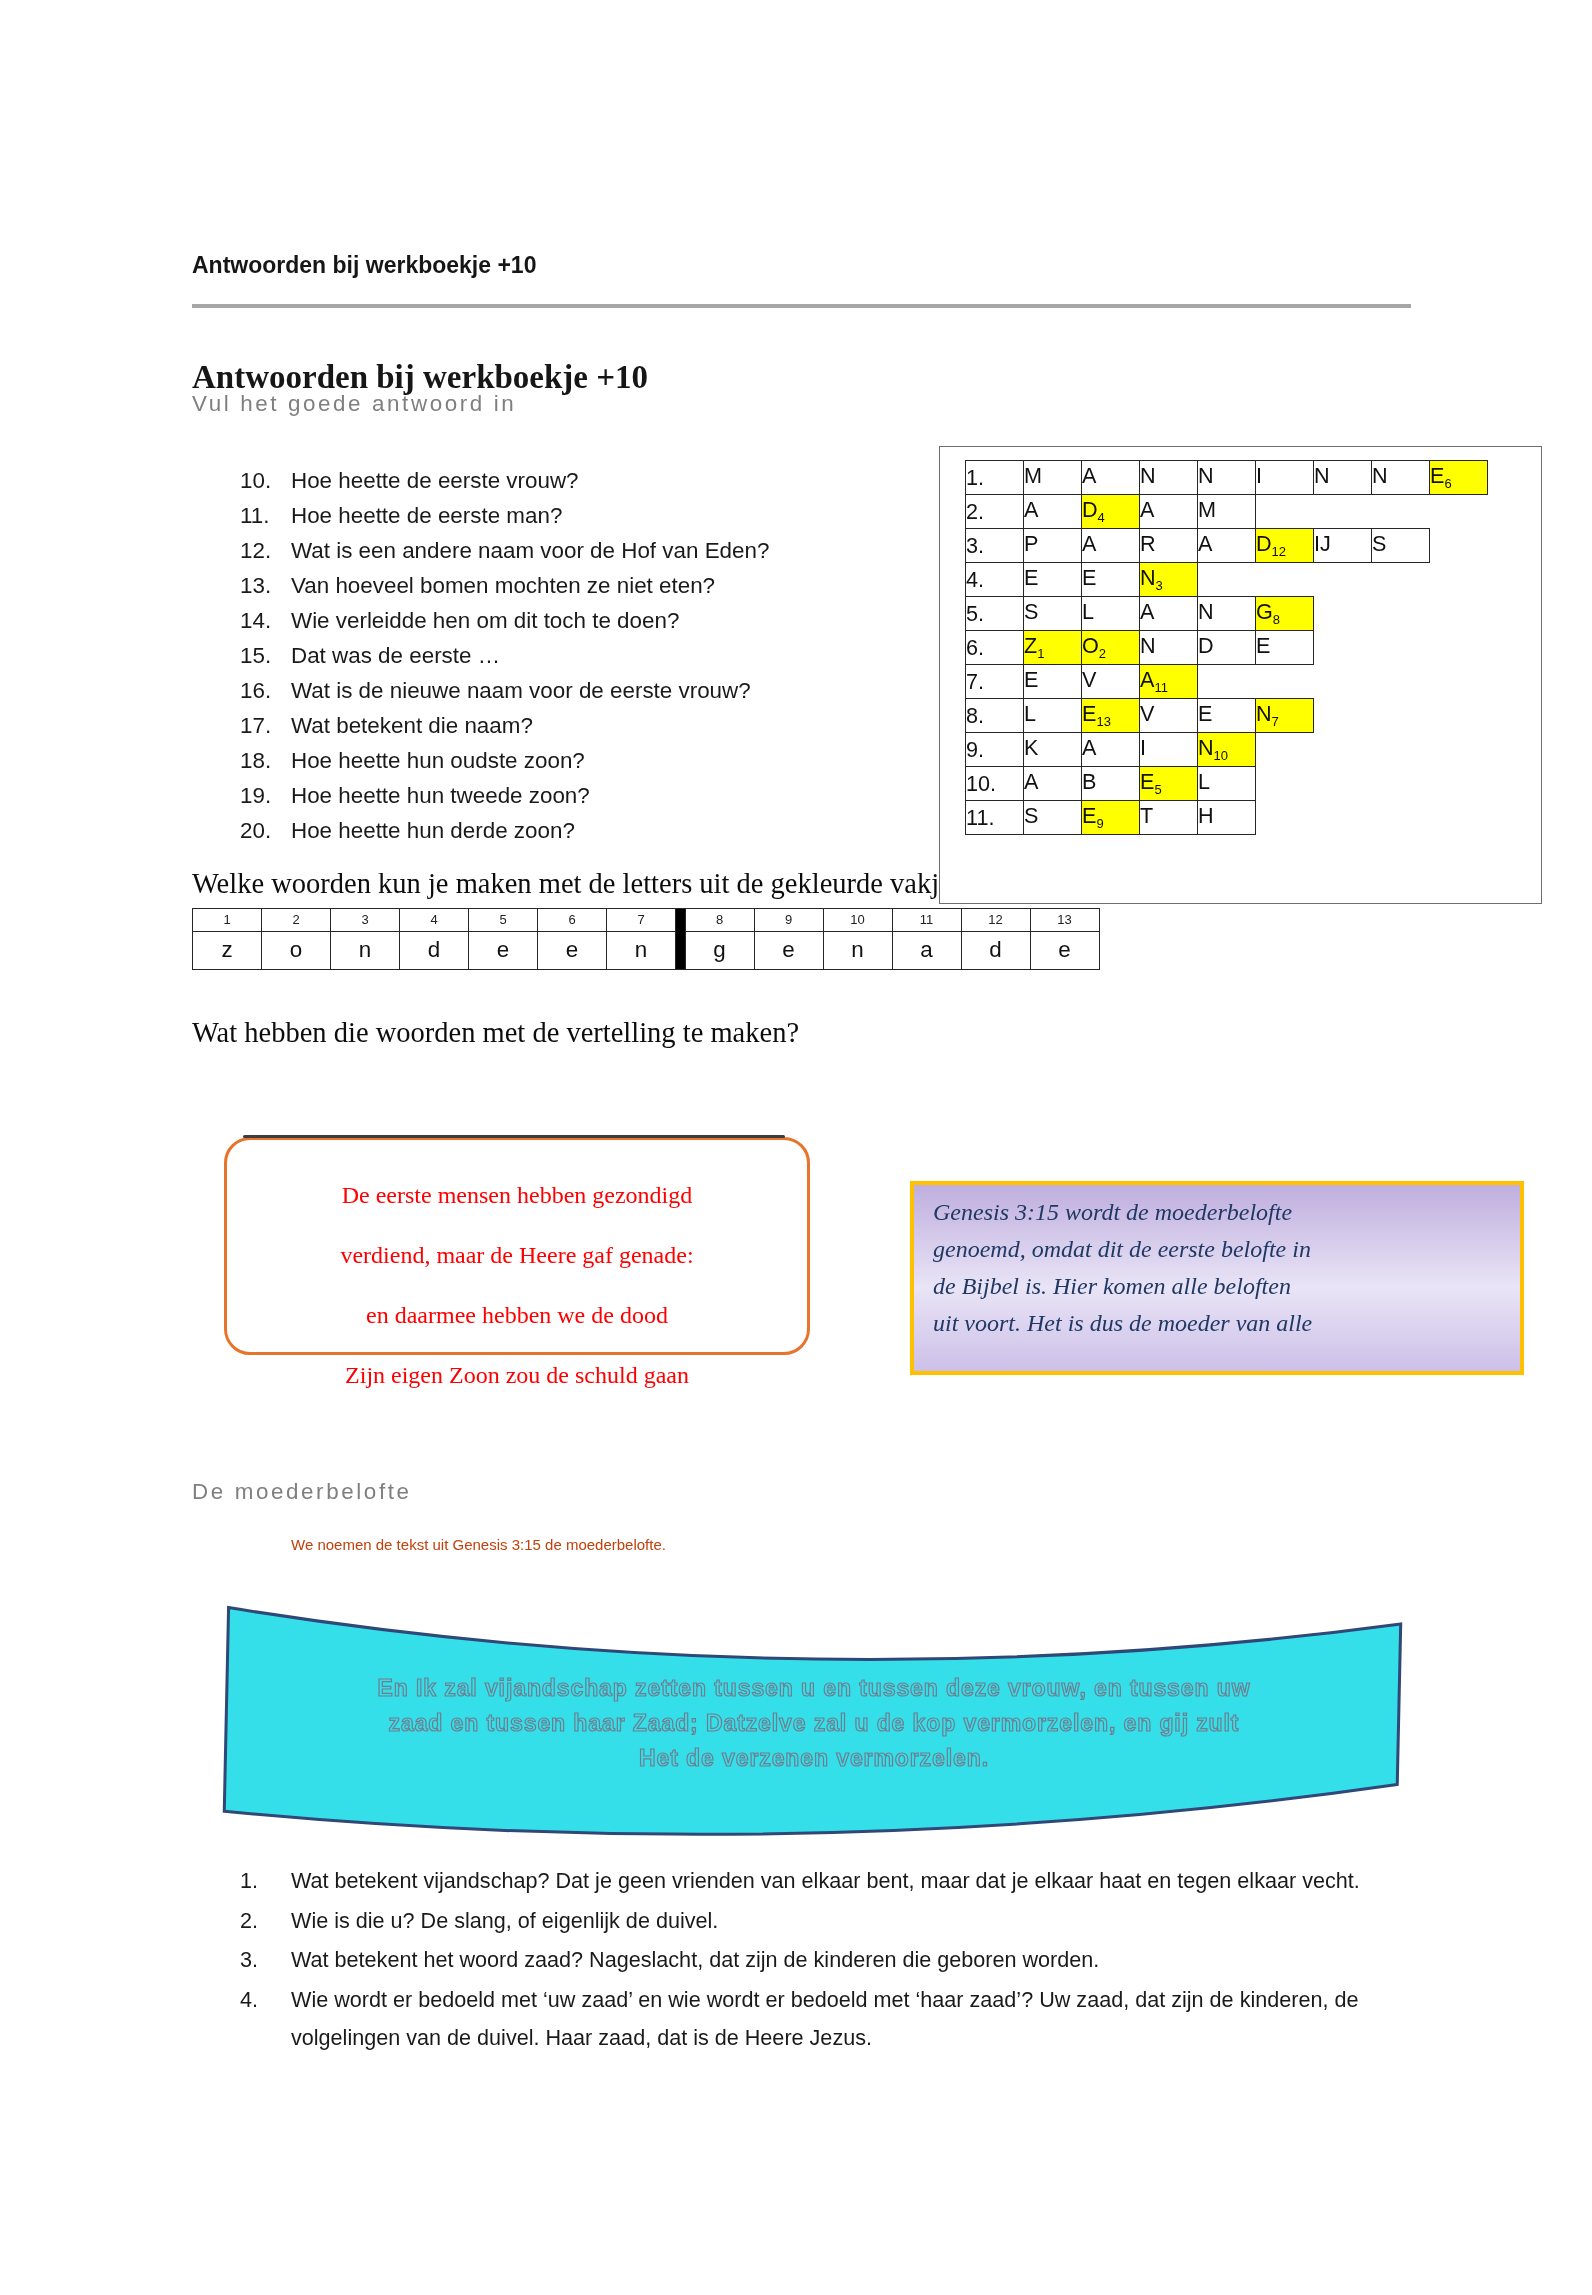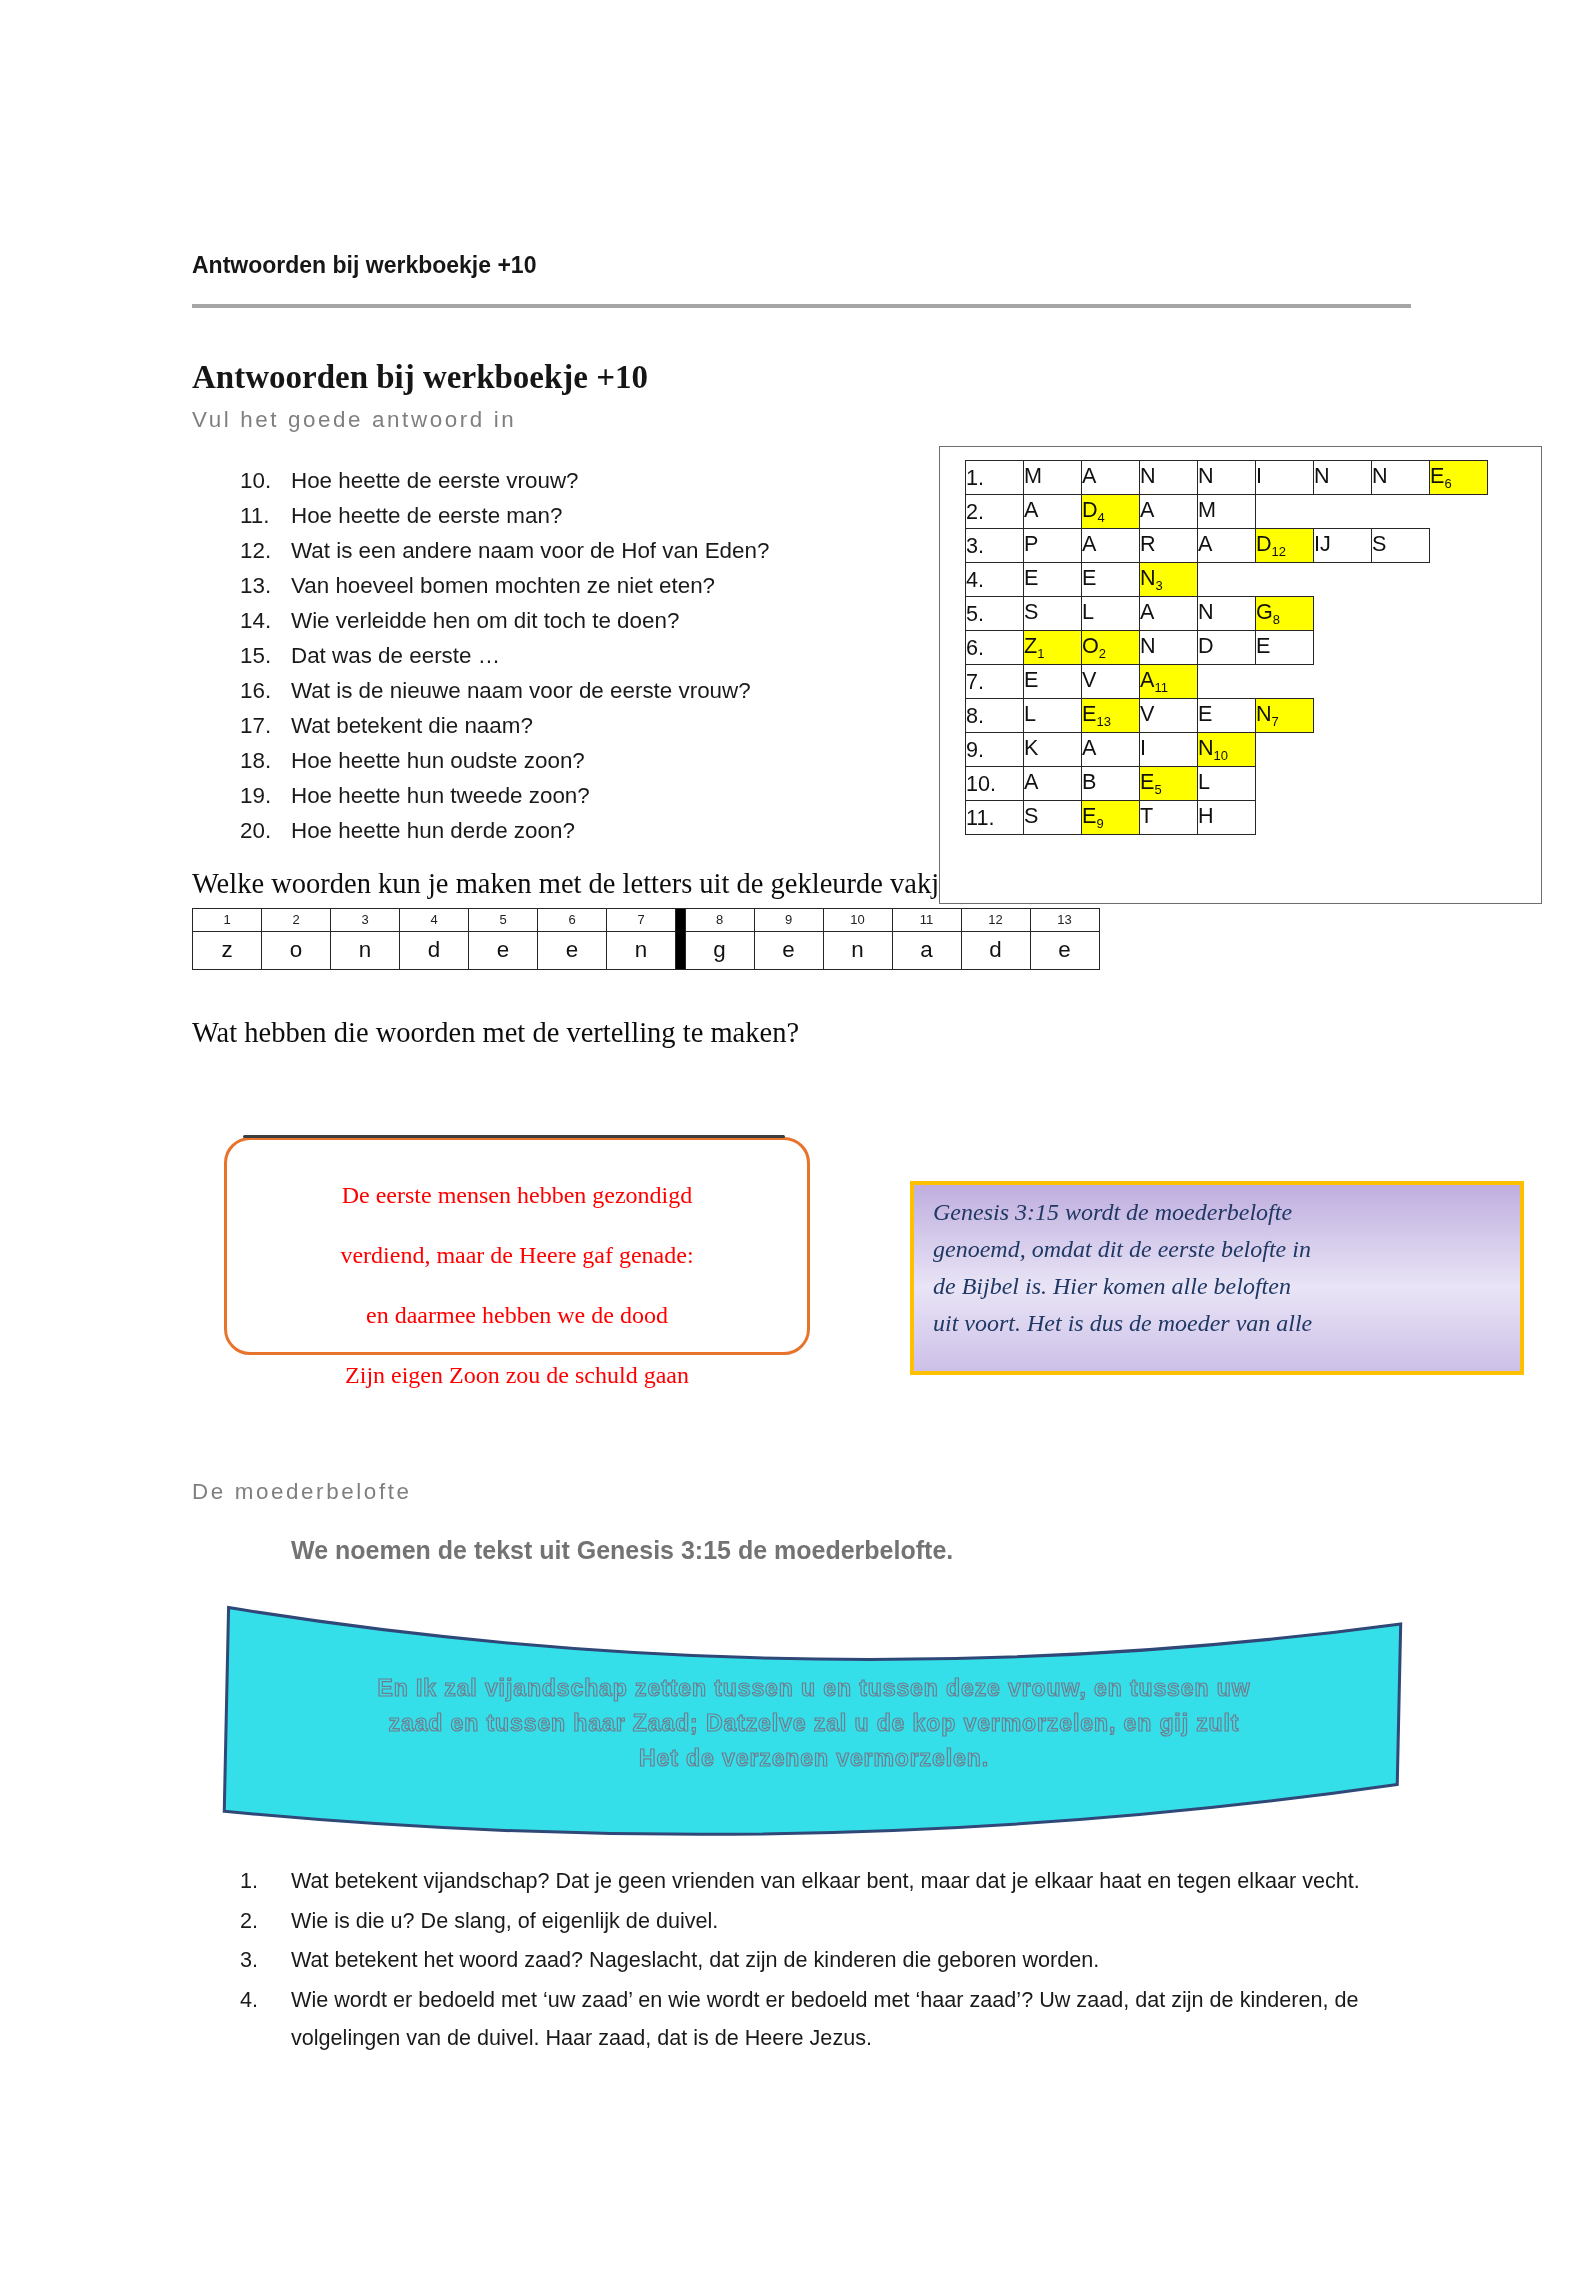--- a/index.html
+++ b/index.html
@@ -40,21 +40,21 @@
   .note-line{font-family:"Liberation Serif",serif;font-size:24px;line-height:39px;
              color:var(--red-text,#ff0000);margin-top:21px;}
   .note-topline{height:2.6px;background:#3d3d3d;border-radius:1.7px;z-index:4;}
 
   .promise-box{border:4.3px solid var(--gold-border,#ffc000);
                background:linear-gradient(180deg,#bfaede 0%,#e9e4f6 55%,#cdc0e8 100%);
                padding:8.6px 19px;overflow:hidden;}
   .promise-line{font-family:"Liberation Serif",serif;font-style:italic;font-size:24px;
                 line-height:37px;color:var(--navy-text,#1f3864);}
 
-  .intro-text{font-size:25px;color:#737373;font-weight:bold;}
+  .intro-text{font-size:15px;color:#c2410c;}
 
   .banner-wrap{width:1217px;height:259px;}
   .banner-text{position:absolute;left:57px;right:60px;top:79px;text-align:center;}
   .banner-line{font-size:23px;font-weight:bold;line-height:35px;letter-spacing:0.9px;
                color:var(--banner-fill,#35dfe9);
                -webkit-text-stroke:1.2px #707d8f;}
 
   .qa-list{font-size:21.6px;}
   .qa-item{display:flex;align-items:flex-start;margin-bottom:1.7px;}
   .qa-num{flex:0 0 51px;line-height:38px;}
@@ -62,21 +62,21 @@
 </style>
 </head>
 <body>
 
 <div class="page">
 
   <div class="abs running-header" style="left:192px;top:252px">Antwoorden bij werkboekje +10</div>
   <div class="abs rule" style="left:192px;top:304px;width:1219px"></div>
 
   <div class="abs doc-title serif" style="left:192px;top:359px">Antwoorden bij werkboekje +10</div>
-  <div class="abs subheading" style="left:192px;top:407px">Vul het goede antwoord in</div>
+  <div class="abs subheading" style="left:192px;top:391px">Vul het goede antwoord in</div>
 
   <div class="abs qlist" style="left:240px;top:463px">
     <div class="qitem">
         <span class="qnum">10.</span>
         <span class="qtext">Hoe heette de eerste vrouw?</span>
       </div>
     <div class="qitem">
         <span class="qnum">11.</span>
         <span class="qtext">Hoe heette de eerste man?</span>
       </div>

